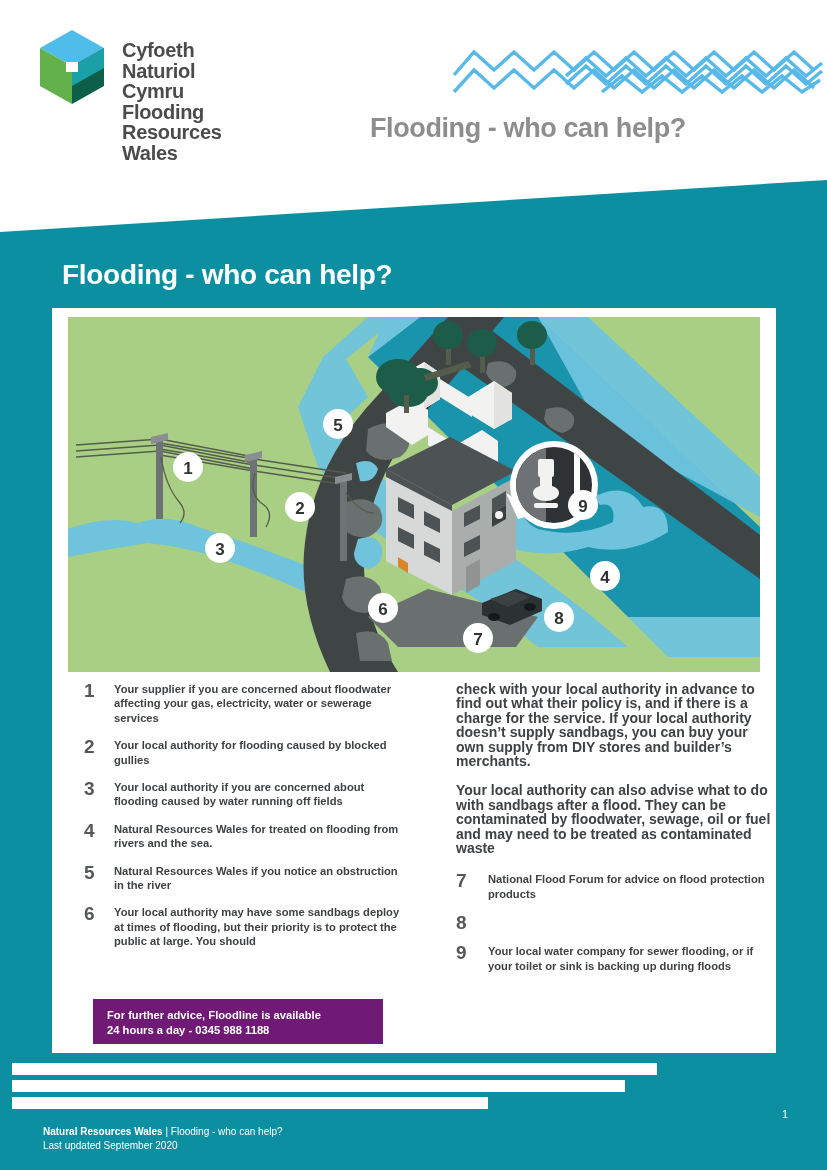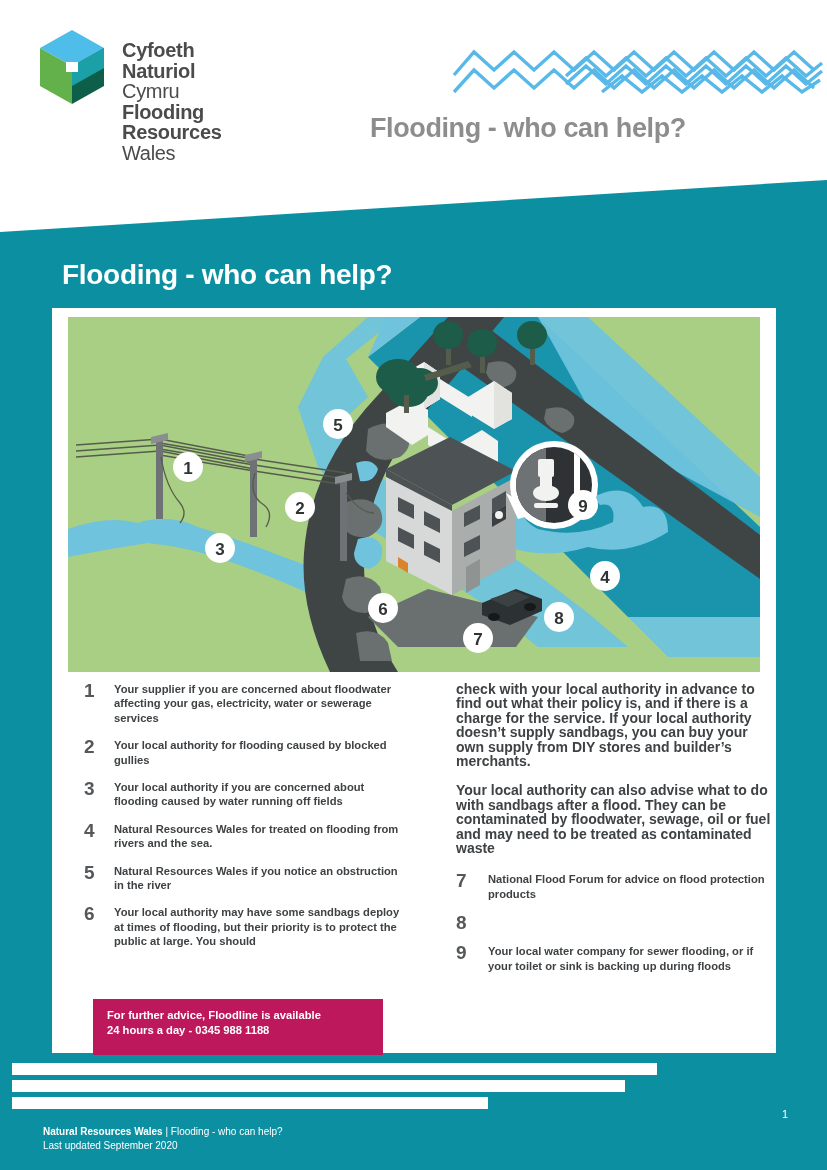--- a/index.html
+++ b/index.html
@@ -19,21 +19,21 @@
     clip-path:polygon(0 52px, 827px 0, 827px 990px, 0 990px);
   }
 
   
   .header{position:absolute;left:0;top:0;width:827px;height:200px;}
   .logo-wrap{position:absolute;left:36px;top:28px;display:flex;align-items:flex-start;gap:14px;}
   .logo-mark{width:72px;height:80px;flex:none;}
   .logo-text{padding-top:4px;margin-top:8px;}
   .logo-text div{font-size:20px;line-height:20.5px;color:#4b4b4b;letter-spacing:-0.3px;}
   .logo-text .b{font-weight:bold;}
-  .logo-text .n{font-weight:normal;}
+  .logo-text .n{font-weight:bold;}
 
   .wave{position:absolute;left:452px;top:30px;width:372px;height:68px;}
   .header-title{
     position:absolute;left:370px;top:113px;
     font-size:27px;font-weight:bold;color:#8d8d8d;letter-spacing:-0.4px;
     white-space:nowrap;
   }
 
   
   .main-title{
@@ -68,22 +68,22 @@
   }
   .para{
     font-size:14px;line-height:14.4px;color:#3f4244;font-weight:bold;
     margin:0 0 15px 0;
   }
   .col-r .item .num{width:22px;}
   .spacer-r{height:2px;}
 
   
   .callout{
-    position:absolute;left:41px;top:691px;width:290px;height:56px;
-    background:#be185d;color:#ffffff;
+    position:absolute;left:41px;top:691px;width:290px;height:45px;
+    background:#701a75;color:#ffffff;
     font-size:11.2px;line-height:14.5px;font-weight:bold;
     padding:9px 0 0 14px;box-sizing:border-box;
   }
 
   
   .bar{position:absolute;background:#ffffff;height:12px;}
   .bar1{left:12px;top:1063px;width:645px;}
   .bar2{left:12px;top:1080px;width:613px;}
   .bar3{left:12px;top:1097px;width:476px;}
 

